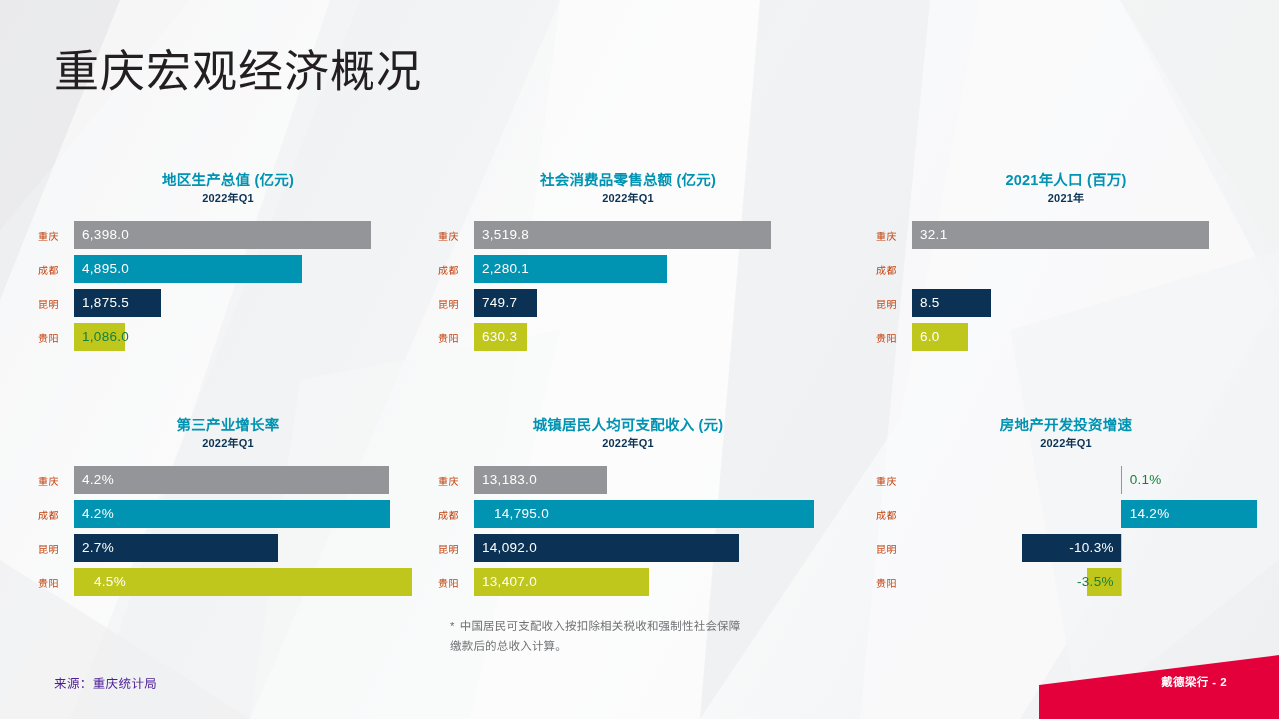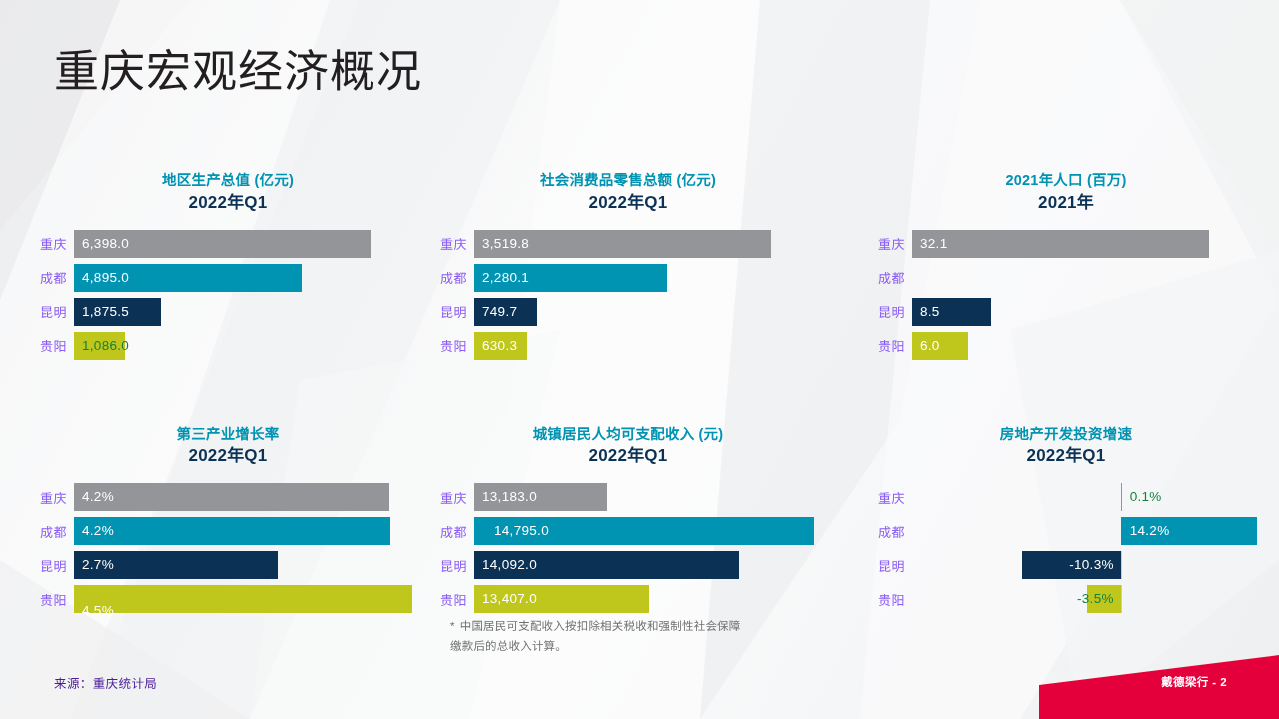--- a/index.html
+++ b/index.html
@@ -65,45 +65,45 @@
   .chart-title {
     text-align: center;
     font-size: 14.5px;
     font-weight: bold;
     color: #0093b2;
     line-height: 1.42;
     letter-spacing: 0.2px;
   }
   .chart-subtitle {
     text-align: center;
-    font-size: 17px;
+    font-size: 11px;
     font-weight: bold;
     color: #0b3254;
     line-height: 1.42;
     letter-spacing: 0.2px;
   }
 
   .plot {
     margin-top: 12px;
     position: relative;
   }
   .bar-row {
     position: relative;
     height: 34px;
     display: flex;
     align-items: center;
   }
   .cat-label {
     width: 46px;
     flex: 0 0 46px;
     text-align: right;
-    padding-right: 7px;
+    padding-right: 15px;
     box-sizing: border-box;
-    font-size: 13px;
-    color: #8b5cf6;
+    font-size: 10px;
+    color: #c2410c;
     letter-spacing: 0.5px;
   }
   .track {
     position: relative;
     flex: 1 1 auto;
     height: 28px;
   }
   .bar {
     position: absolute;
     top: 0;
@@ -327,21 +327,21 @@
             <div class="cat-label">昆明</div>
             <div class="track">
               <div class="bar" style="left:0;width:57.5%;background:#0b3254;"></div>
               <div class="bar-value inside" style="left:8px;">2.7%</div>
             </div>
           </div>
           <div class="bar-row">
             <div class="cat-label">贵阳</div>
             <div class="track">
               <div class="bar" style="left:0;width:95.5%;background:#c0c71c;"></div>
-              <div class="bar-value inside" style="left:8px;margin-top:12px;">4.5%</div>
+              <div class="bar-value inside" style="left:20px;">4.5%</div>
             </div>
           </div>
         </div>
       </div>
 
       <div class="chart-block c2">
         <div class="chart-title">城镇居民人均可支配收入 (元)</div>
         <div class="chart-subtitle">2022年Q1</div>
         <div class="plot">
           <div class="bar-row">

